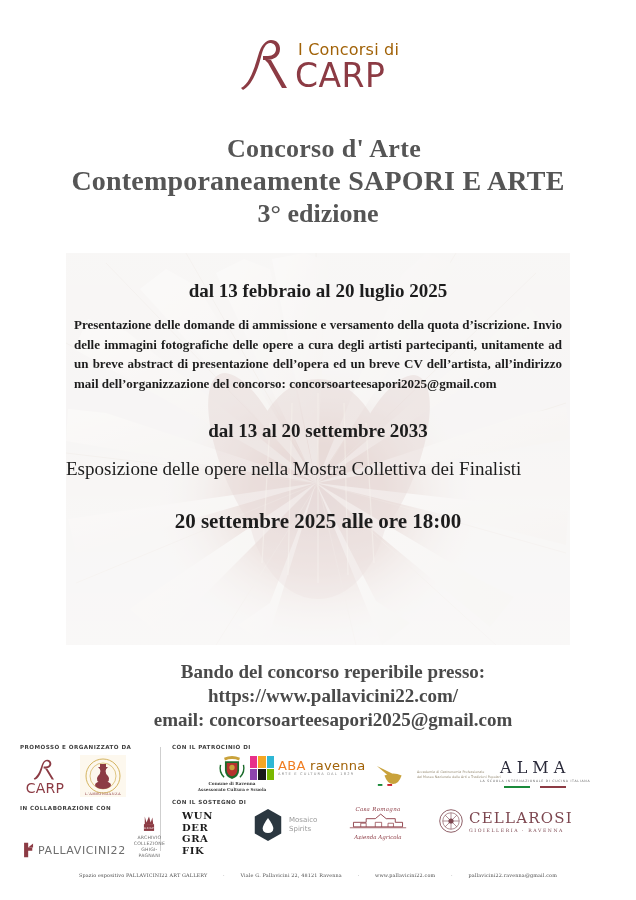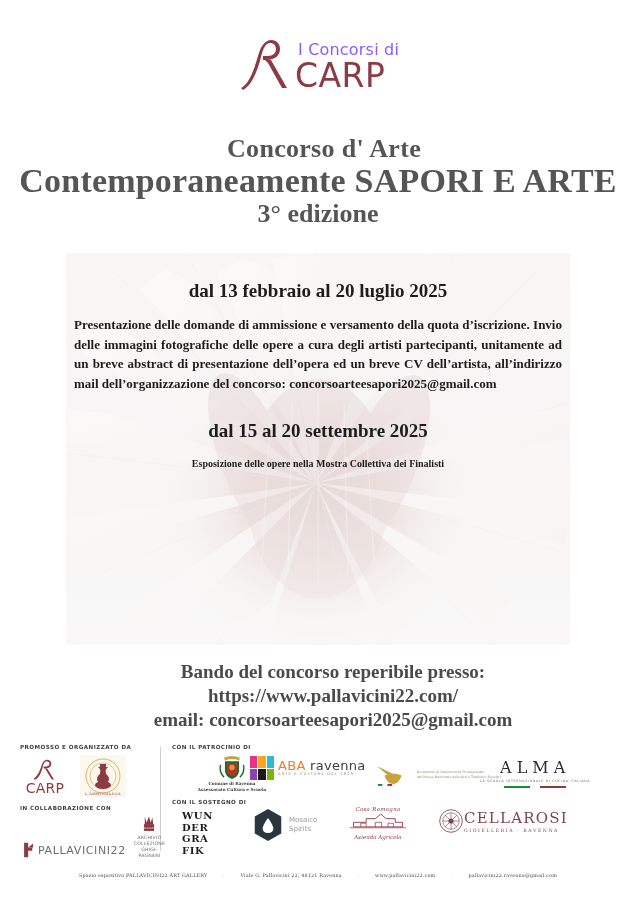--- a/index.html
+++ b/index.html
@@ -15,36 +15,36 @@
   
   .logo-wrap{
     position:absolute; top:34px; left:0; width:636px;
     display:flex; justify-content:center; align-items:flex-end;
   }
   .logo-mark{ position:relative; width:62px; height:58px; }
   .logo-mark svg{ display:block; }
   .logo-text{ margin-left:-4px; line-height:1; }
   .logo-small{
     font-family:"DejaVu Sans", sans-serif;
-    font-size:16px; color:#8b5cf6; letter-spacing:.2px;
+    font-size:16px; color:#a16207; letter-spacing:.2px;
     display:block; margin-bottom:1px; padding-left:3px;
   }
   .logo-big{
     font-family:"DejaVu Sans", sans-serif;
     font-size:33px; color:#8c3b44; letter-spacing:.5px;
     display:block;
   }
 
   
   .title-block{
     position:absolute; top:134px; left:0; width:636px; text-align:center;
     color:#555555; font-weight:bold;
   }
   .t-line1{ font-size:26px; line-height:30px; letter-spacing:.3px;padding-left:12px; }
-  .t-line2{ font-size:34px; line-height:33px; letter-spacing:.2px; }
+  .t-line2{ font-size:28px; line-height:33px; letter-spacing:.2px; }
   .t-line3{ font-size:26px; line-height:33px; }
 
   
   .hero{
     position:absolute; left:66px; top:253px; width:504px; height:392px;
     overflow:hidden; background:#efeeec;
   }
   .hero-img{ position:absolute; inset:0; }
   .hero-img svg{ width:100%; height:100%; display:block; }
 
@@ -56,21 +56,21 @@
     text-align:center; font-weight:bold; font-size:19px;
   }
   .bt-head.h1{ margin-top:27px; }
   .bt-head.h2{ margin-top:27px; }
   .bt-head.h3{ margin-top:29px; font-size:21px; }
   .bt-para{
     text-align:justify; font-size:13px; line-height:19.5px;
     font-weight:bold; margin-top:13px; padding:0 8px;
   }
   .bt-center{
-    text-align:center; font-size:10px; font-weight:bold; margin-top:16px;
+    text-align:left; font-size:19px; font-weight:normal; margin-top:16px;
   }
   .bt-center.c2{ margin-top:16px; }
 
   
   .bando{
     position:absolute; top:660px; left:15px; width:636px; text-align:center;
     color:#4a4a4a; font-weight:bold; font-size:19px; line-height:24px;
   }
 
   
@@ -124,40 +124,40 @@
     color:#1d1d1d; line-height:11.5px; letter-spacing:.6px;
     margin-top:5px; margin-left:10px;
   }
 
   
   .aba{ position:absolute; left:250px; top:12px; display:flex; align-items:center; gap:4px; }
   .aba-grid{ width:24px; height:24px; display:grid; grid-template-columns:1fr 1fr 1fr; grid-template-rows:1fr 1fr; gap:1px; }
   .aba-txt{ line-height:1; }
   .aba-txt .a1{ font-family:"DejaVu Sans", sans-serif; font-size:13px; color:#f07d22; letter-spacing:.3px;}
   .aba-txt .a1 b{ color:#f07d22; font-weight:normal;}
-  .aba-txt .a1 i{ font-style:normal; color:#404040; }
+  .aba-txt .a1 i{ font-style:normal; color:#a16207; }
   .aba-txt .a2{ font-family:"DejaVu Sans", sans-serif; font-size:3.6px; color:#8a8a8a; letter-spacing:1.2px; margin-top:1px;}
 
   .acc-pm{ position:absolute; left:375px; top:18px; display:flex; align-items:center; gap:4px;}
   .acc-pm .ap-txt{ font-family:"DejaVu Sans", sans-serif; font-size:3.3px; color:#9a8f78; line-height:4.4px;}
 
   .alma{ position:absolute; left:480px; top:14px; text-align:center; }
   .alma .al1{ font-family:"DejaVu Serif", serif; font-size:16px; color:#2a2a3a; letter-spacing:5px; }
   .alma .al2{ font-family:"DejaVu Sans", sans-serif; font-size:3.2px; color:#6a6a6a; letter-spacing:.7px; margin-top:2px;}
   .alma .albars{ display:flex; justify-content:center; gap:10px; margin-top:3px;}
   .alma .albars span{ display:block; width:26px; height:2px; }
 
   .mosaico{ position:absolute; left:253px; top:64px; display:flex; align-items:center; gap:6px;}
   .mos-txt{ font-family:"DejaVu Sans", sans-serif; font-size:7px; color:#9a9a9a; line-height:9px; }
 
   .casa{ position:absolute; left:348px; top:62px; text-align:center; }
   .casa .c1{ font-family:"DejaVu Serif", serif; font-size:5.5px; color:#8c3b44; letter-spacing:.3px; font-style:italic;}
   .casa .c2{ font-family:"DejaVu Serif", serif; font-size:5.5px; color:#8c3b44; font-style:italic; margin-top:1px;}
 
-  .cella{ position:absolute; left:438px; top:64px; display:flex; align-items:center; }
+  .cella{ position:absolute; left:438px; top:64px; display:flex; align-items:center; gap:5px;}
   .cella-txt .ce1{ font-family:"DejaVu Serif", serif; font-size:15px; color:#7d4750; letter-spacing:1.2px; line-height:16px;}
   .cella-txt .ce2{ font-family:"DejaVu Serif", serif; font-size:4.6px; color:#7d4750; letter-spacing:1.6px; margin-top:2px;}
 
   
   .bottombar{
     position:absolute; top:872px; left:0; width:636px; text-align:center;
     font-family:"DejaVu Serif", serif; font-size:4.9px; color:#4a4a4a;
     letter-spacing:.15px;
   }
   .bottombar .sep{ margin:0 14px; color:#9a9a9a; }
@@ -252,22 +252,23 @@
       </g>
       <rect width="504" height="392" fill="url(#veil)"></rect>
       <rect width="504" height="392" fill="#f2f1ef" opacity="0.34"></rect>
     </svg>
   </div>
 </div>
 
 <div class="body-text">
   <div class="bt-head h1">dal 13 febbraio al 20 luglio 2025</div>
   <div class="bt-para">Presentazione delle domande di ammissione e versamento della quota d’iscrizione. Invio delle immagini fotografiche delle opere a cura degli artisti partecipanti, unitamente ad un breve abstract di presentazione dell’opera ed un breve CV dell’artista, all’indirizzo mail dell’organizzazione del concorso: concorsoarteesapori2025@gmail.com</div>
-  <div class="bt-head h2">dal 15 al 20 settembre 2025</div>
+  <div class="bt-head h2">dal 13 al 20 settembre 2033</div>
   <div class="bt-center">Esposizione delle opere nella Mostra Collettiva dei Finalisti</div>
+  <div class="bt-head h3">20 settembre 2025 alle ore 18:00</div>
 </div>
 
 <div class="bando">
   <div>Bando del concorso reperibile presso:</div>
   <div>https://www.pallavicini22.com/</div>
   <div>email: concorsoarteesapori2025@gmail.com</div>
 </div>
 
 <div class="footer">
   <div class="f-divider"></div>

